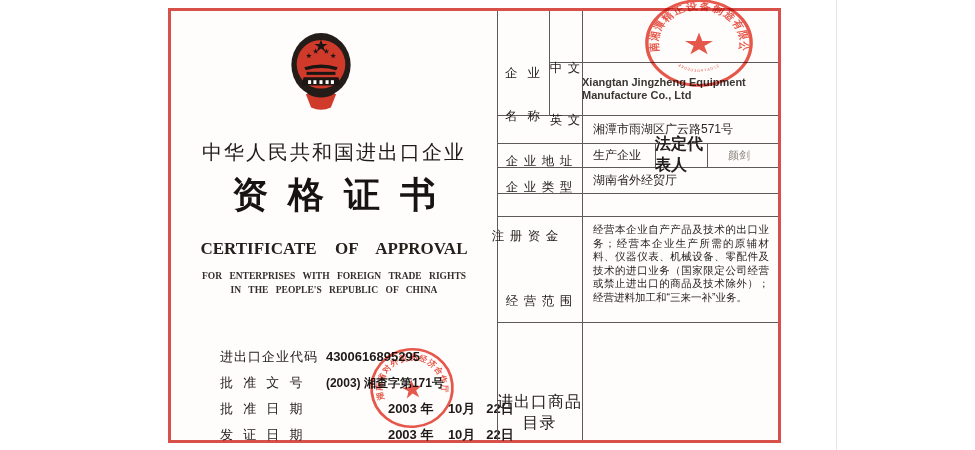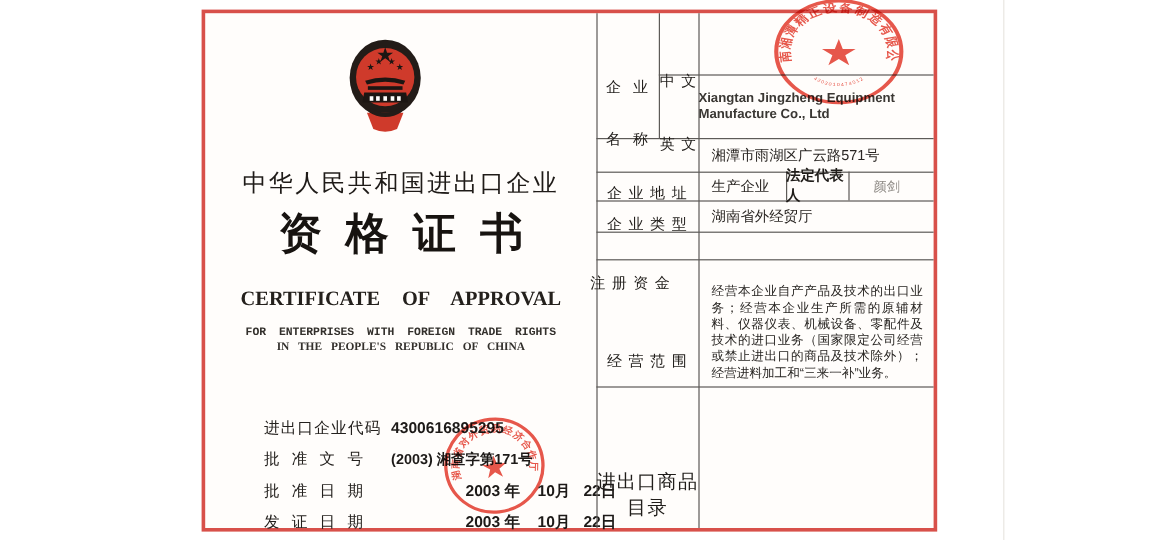--- a/index.html
+++ b/index.html
@@ -16,21 +16,21 @@
             font-size:20px;letter-spacing:2px;color:#1f1b18;white-space:nowrap;}
   .title-cn2{position:absolute;left:0;top:160px;width:326px;text-align:center;
              font-family:"Liberation Serif","DejaVu Serif",serif;font-weight:bold;
              font-size:36px;letter-spacing:20px;text-indent:20px;color:#171310;white-space:nowrap;}
   .title-en{position:absolute;left:0;top:228px;width:326px;text-align:center;
             font-family:"Liberation Serif","DejaVu Serif",serif;font-weight:bold;
             font-size:17px;word-spacing:14px;color:#24201c;}
   .sub-en{position:absolute;left:0;width:326px;text-align:center;
           font-family:"Liberation Serif","DejaVu Serif",serif;font-weight:bold;
           font-size:9.5px;word-spacing:5px;color:#33302c;}
-  .sub-en.l1{top:260px;font-family:Liberation Mono, monospace;}
+  .sub-en.l1{top:260px;}
   .sub-en.l2{top:274px;}
   .fld{position:absolute;left:20px;white-space:pre;font-size:13px;color:#24211e;}
   .fld .lab{display:inline-block;width:106px;white-space:pre;letter-spacing:1px;}
   .fld .val{white-space:pre;font-weight:bold;color:#1d1a18;}
   .fld.f0{top:322px;} .fld.f1{top:348px;} .fld.f2{top:374px;} .fld.f3{top:400px;}
   .fld.f1 .val{font-size:12px;}
   .fld.f2 .val,.fld.f3 .val{margin-left:62px;}
   
   .line{position:absolute;background:#5d5a57;}
   .cell{position:absolute;display:flex;align-items:center;box-sizing:border-box;
@@ -40,29 +40,29 @@
   .c-name{left:326px;top:0;width:52px;height:104px;flex-direction:column;justify-content:center;gap:26px;}
   .c-cnlab{left:378px;top:0;width:33px;height:51px;}
   .c-enlab{left:378px;top:51px;width:33px;height:53px;}
   .c-cnval{left:411px;top:0;width:196px;height:51px;}
   .c-enval{left:411px;top:51px;width:196px;height:53px;flex-direction:column;align-items:flex-start;
            justify-content:center;font-weight:bold;font-size:11px;line-height:13px;color:#3a3733;}
   .c-addrlab{left:326px;top:104px;width:85px;height:28px;}
   .c-addrval{left:411px;top:104px;width:196px;height:28px;}
   .c-typelab{left:326px;top:132px;width:85px;height:24px;}
   .c-typeval{left:411px;top:132px;width:73px;height:24px;}
-  .c-replab{left:484px;top:132px;width:52px;height:24px;font-size:12px;font-weight:bold;justify-content:center;}
+  .c-replab{left:484px;top:132px;width:52px;height:24px;font-size:16px;font-weight:bold;justify-content:center;}
   .c-repval{left:536px;top:132px;width:71px;height:24px;padding-left:21px;color:#8d8984;font-size:11px;}
   .c-authlab{left:326px;top:156px;width:85px;height:26px;}
   .c-authval{left:411px;top:156px;width:196px;height:26px;}
   .c-caplab{left:312px;top:182px;width:85px;height:23px;}
   .c-capval{left:411px;top:182px;width:196px;height:23px;}
   .c-scopelab{left:326px;top:205px;width:85px;height:106px;letter-spacing:3px;}
   .c-scopeval{left:411px;top:205px;width:196px;height:106px;align-items:flex-start;
-              padding:21px 9px 0 11px;font-size:10.5px;line-height:13.5px;text-align:justify;color:#262320;}
+              padding:7px 9px 0 11px;font-size:10.5px;line-height:13.5px;text-align:justify;color:#262320;}
   .c-catlab{left:326px;top:311px;width:85px;height:118px;font-size:16px;letter-spacing:0;}
   .c-catval{left:411px;top:311px;width:196px;height:118px;}
   
   .seal{position:absolute;opacity:.85;mix-blend-mode:multiply;z-index:5;pointer-events:none;}
   .seal-company{left:640px;top:-5px;width:118px;height:96px;}
   .seal-dept{left:366px;top:344px;width:92px;height:88px;transform:rotate(-6deg);}
 </style>
 </head>
 <body>
 

